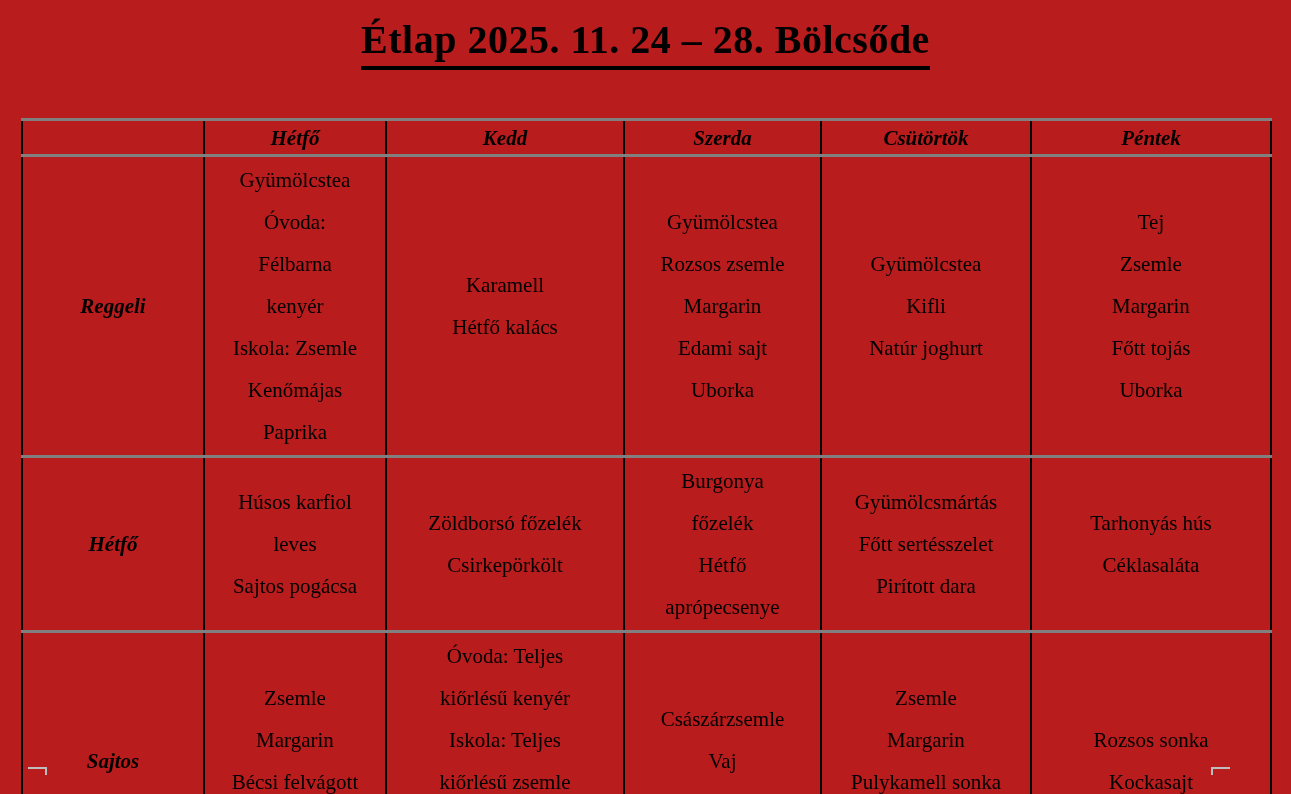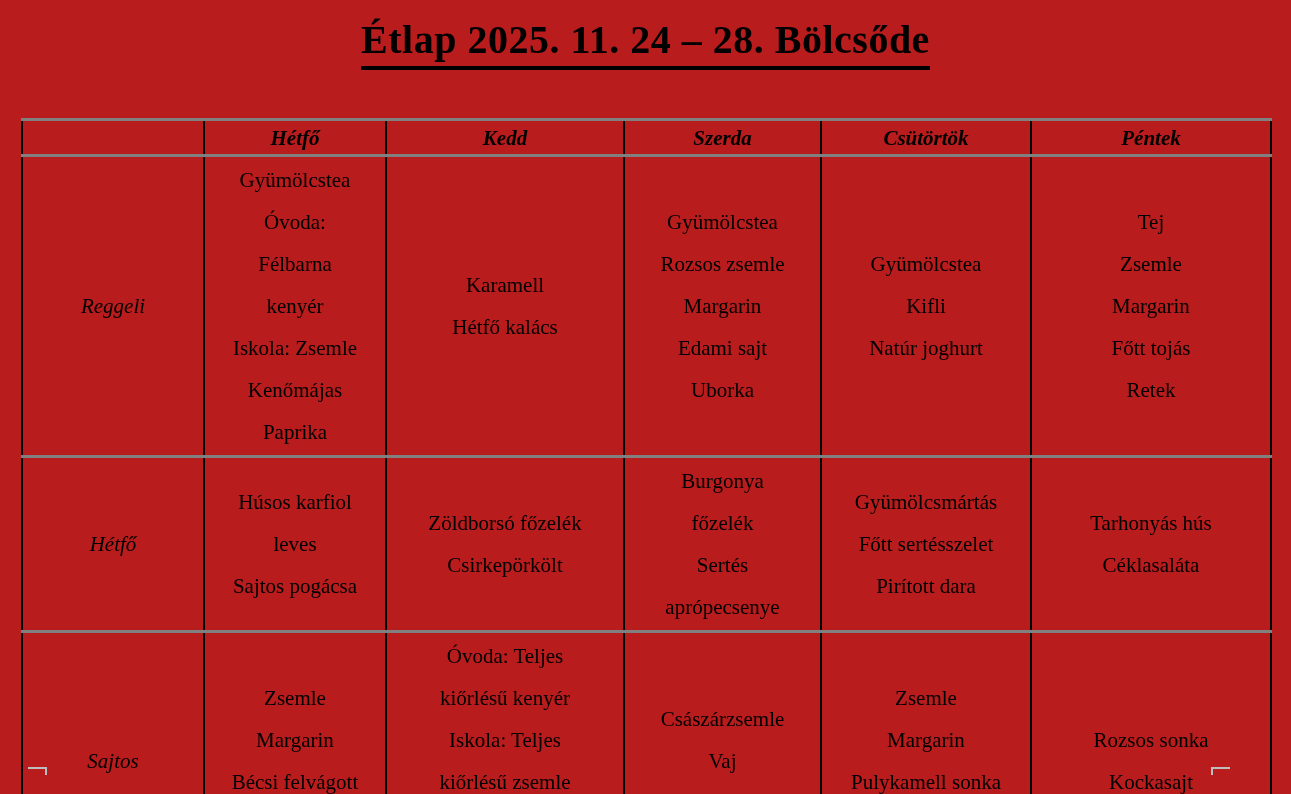--- a/index.html
+++ b/index.html
@@ -48,21 +48,21 @@
     line-height: 42px;
     overflow: hidden;
   }
   table.menu-table th.day-header {
     font-weight: bold;
     font-style: italic;
     height: 29px;
     line-height: 26px;
   }
   td.row-label {
-    font-weight: normal;
+    font-weight: bold;
     font-style: italic;
     margin-left: 12px;
   }
   td.menu-cell, td.row-label {
     white-space: pre-line;
   }
   tr.row-header   { height: 33px; }
   tr.row-reggeli  { height: 213px; }
   tr.row-desszert { height: 43px; }
   tr.row-ebed     { height: 122px; }
@@ -131,34 +131,34 @@
 Margarin
 Edami sajt
 Uborka</td>
         <td class="menu-cell">Gyümölcstea
 Kifli
 Natúr joghurt</td>
         <td class="menu-cell">Tej
 Zsemle
 Margarin
 Főtt tojás
-Retek</td>
+Uborka</td>
       </tr>
 
 
       <tr class="row-ebed">
         <td class="row-label">Hétfő</td>
         <td class="menu-cell">Húsos karfiol
 leves
 Sajtos pogácsa</td>
         <td class="menu-cell">Zöldborsó főzelék
 Csirkepörkölt</td>
         <td class="menu-cell">Burgonya
 főzelék
-Sertés
+Hétfő
 aprópecsenye</td>
         <td class="menu-cell">Gyümölcsmártás
 Főtt sertésszelet
 Pirított dara</td>
         <td class="menu-cell">Tarhonyás hús
 Céklasaláta</td>
       </tr>
 
       <tr class="row-uzsonna">
         <td class="row-label">Sajtos</td>

